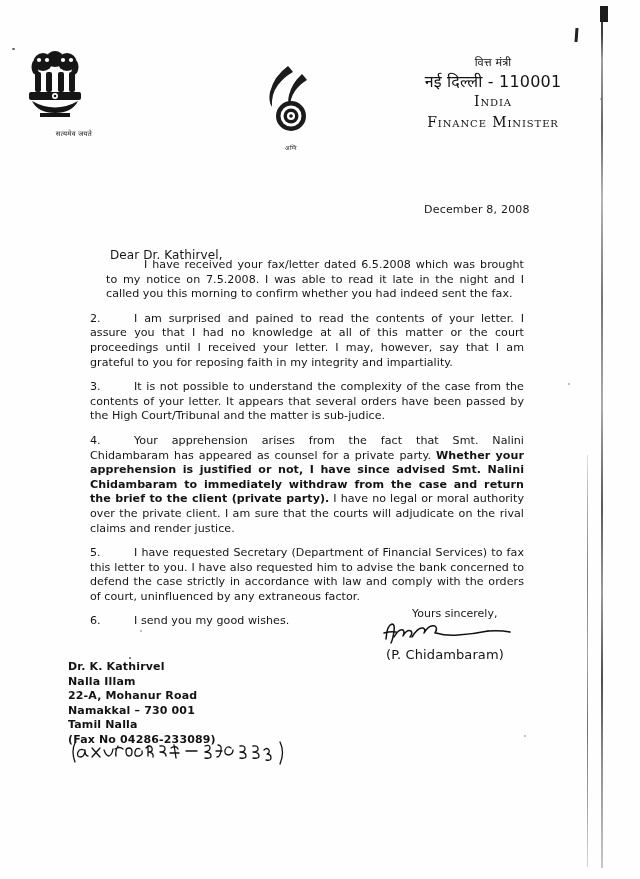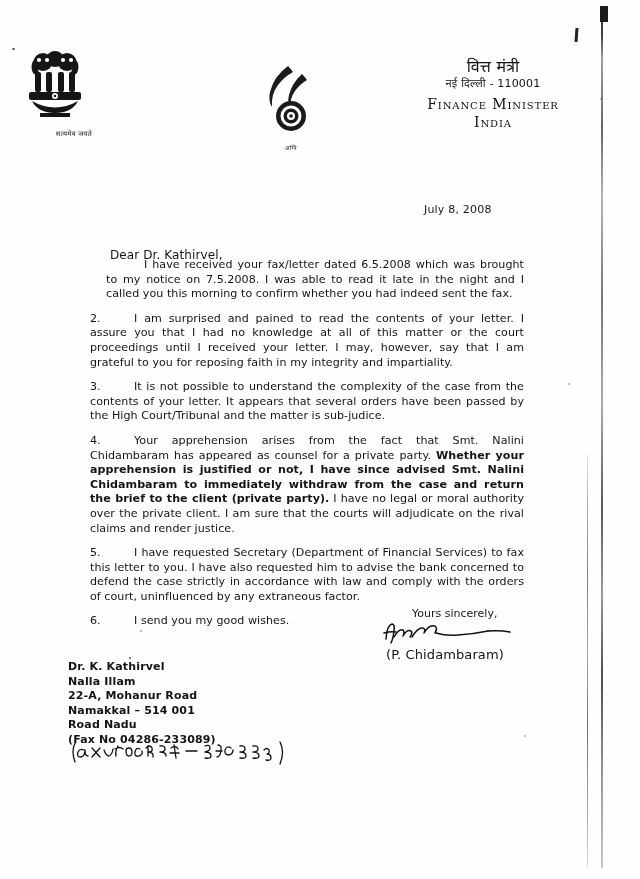--- a/index.html
+++ b/index.html
@@ -98,25 +98,25 @@
 
   .address-head {
     position: absolute;
     left: 398px; top: 56px;
     width: 190px;
     text-align: center;
     line-height: 1.32;
   }
   .ah-hi {
     font-family: "DejaVu Sans", sans-serif;
-    font-size: 16px;
+    font-size: 11px;
     color: #131313;
     letter-spacing: .2px;
   }
-  .ah-hi.small { font-size: 11px; }
+  .ah-hi.small { font-size: 16px; }
   .ah-en {
     font-family: "DejaVu Serif", serif;
     color: #0f0f0f;
     letter-spacing: .9px;
     white-space: nowrap;
   }
   .ah-en.l1 { font-size: 14px; font-variant: small-caps; margin-top: 3px; }
   .ah-en.l2 { font-size: 14px; font-variant: small-caps; }
   .ah-en.l3 { font-size: 14px; font-variant: small-caps; }
 
@@ -242,26 +242,26 @@
           <circle cx="33" cy="54" r="4" fill="#fff"></circle>
           <circle cx="33" cy="54" r="1.8"></circle>
         </g>
       </svg>
       <div class="flame-caption">अग्नि</div>
     </div>
 
     <div class="address-head">
       <div class="ah-hi">वित्त मंत्री</div>
       <div class="ah-hi small">नई दिल्ली - 110001</div>
+      <div class="ah-en l2">India</div>
       <div class="ah-en l1">Finance Minister</div>
-      <div class="ah-en l2">India</div>
-    </div>
-  </div>
-
-  <div class="date">July 8, 2008</div>
+    </div>
+  </div>
+
+  <div class="date">December 8, 2008</div>
 
   <div class="salutation">Dear Dr. Kathirvel,</div>
 
   <div class="body-block">
 
     <div class="para first">
       <span>I have received your fax/letter dated 6.5.2008 which was brought to my notice on 7.5.2008. I was able to read it late in the night and I called you this morning to confirm whether you had indeed sent the fax.</span>
     </div>
 
     <div class="para numbered">
@@ -299,22 +299,22 @@
       </g>
     </svg>
   </div>
 
   <div class="signer">(P. Chidambaram)</div>
 
   <div class="recipient">
     <div>Dr. K. Kathirvel</div>
     <div>Nalla Illam</div>
     <div>22-A, Mohanur Road</div>
-    <div>Namakkal – 514 001</div>
-    <div>Road Nadu</div>
+    <div>Namakkal – 730 001</div>
+    <div>Tamil Nalla</div>
     <div>(Fax No 04286-233089)</div>
   </div>
 
   <div class="handwritten-fax">
     <svg width="220" height="26" viewBox="0 0 220 26" aria-hidden="true">
       <g fill="none" stroke="#111" stroke-width="1.3" stroke-linecap="round" stroke-linejoin="round">
         <path d="M5 3 q-4 8 0 19"></path>
         <path d="M14 10 q-4 -2 -6 2 q-2 5 3 5 q4 -1 4 -7 q0 6 3 6"></path>
         <path d="M22 8 l8 9 M30 8 l-8 9"></path>
         <path d="M34 10 q2 6 5 6 q3 -1 4 -7"></path>

